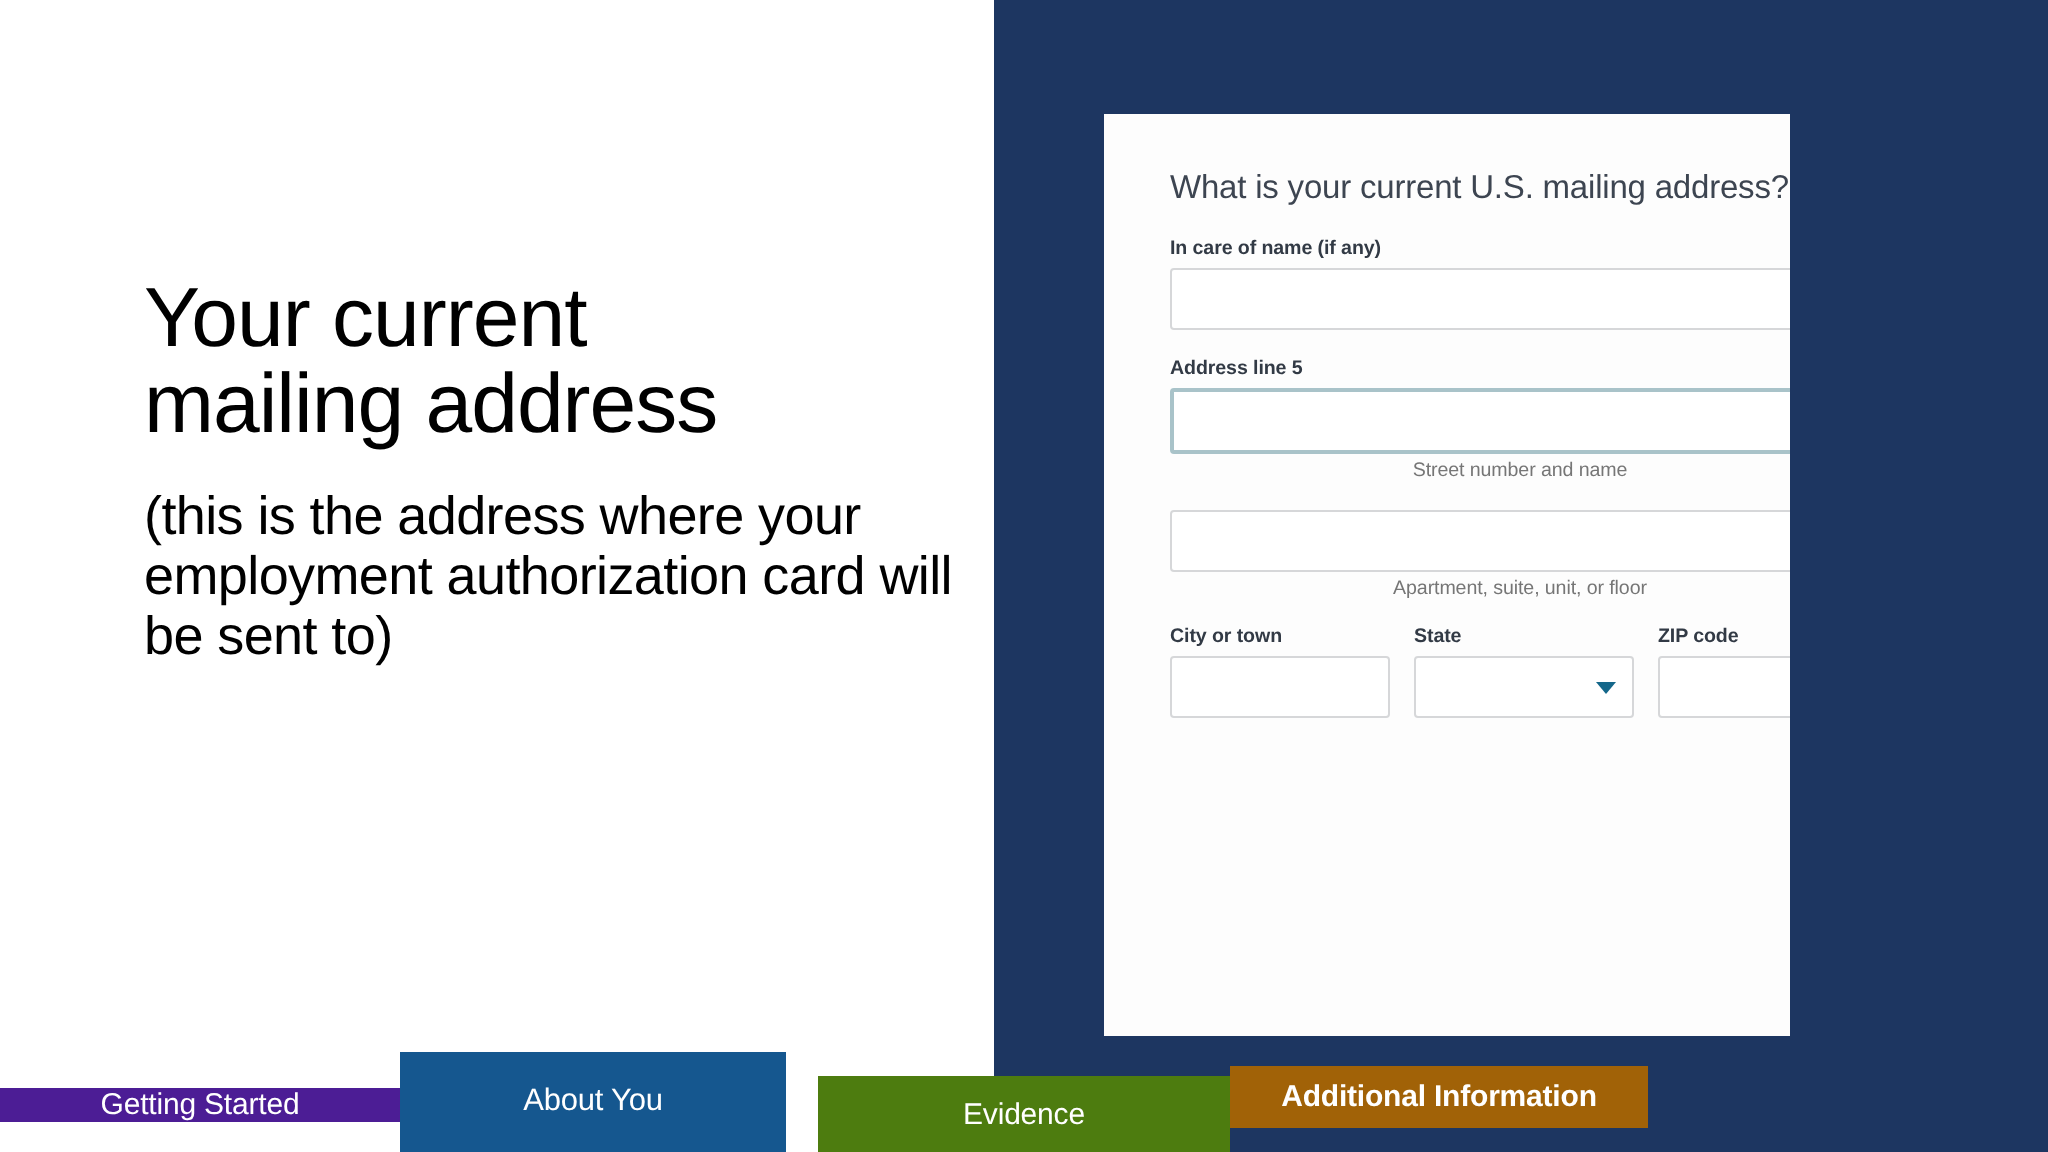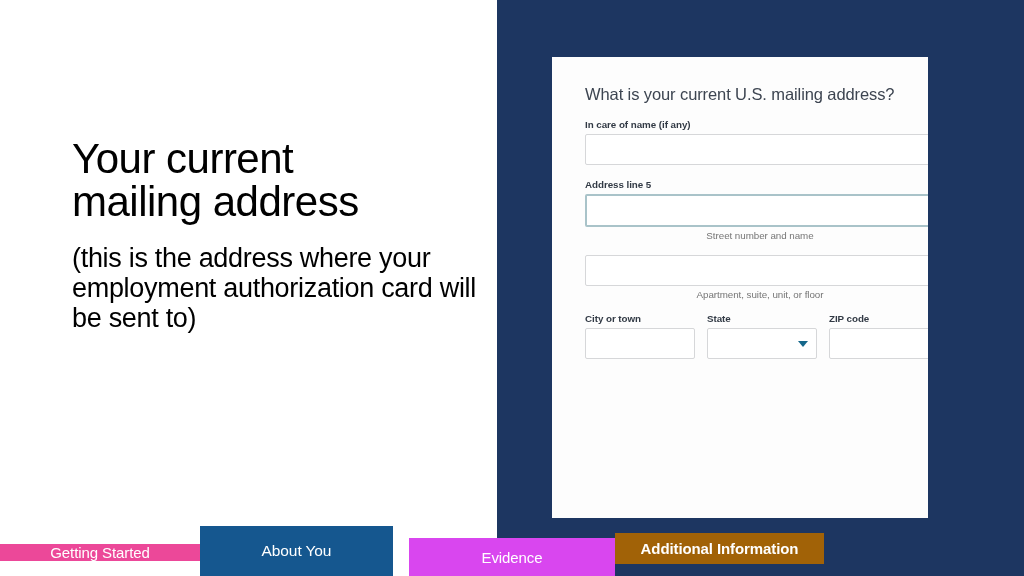--- a/index.html
+++ b/index.html
@@ -59,21 +59,21 @@
     font-weight: 400;
     letter-spacing: -0.3px;
     white-space: pre-line;
   }
 
   
   #form-card {
     position: absolute;
     left: 552px;
     top: 57px;
-    width: 376px;
+    width: 343px;
     height: 461px;
     background: #fdfdfd;
     overflow: hidden;
   }
   #form-inner {
     position: absolute;
     left: 33px;
     top: 28px;
     width: 350px;
   }
@@ -174,30 +174,30 @@
     align-items: center;
     justify-content: center;
     color: #ffffff;
     font-size: 15px;
     letter-spacing: -0.1px;
     pointer-events: auto;
     box-sizing: border-box;
   }
   #seg-getting-started {
     left: 0;    top: 544px; width: 200px; height: 17px;
-    background: #ec4899;
+    background: #4c1d95;
   }
   #seg-about-you {
     left: 200px; top: 526px; width: 193px; height: 50px;
     background: #15578f;
     font-size: 15.5px;
   }
   #seg-evidence {
     left: 409px; top: 538px; width: 206px; height: 38px;
-    background: #d946ef;
+    background: #4d7c0f;
   }
   #seg-additional-information {
     left: 615px; top: 533px; width: 209px; height: 31px;
     background: #a16207;
     font-weight: bold;
   }
   #seg-review-submit {
     left: 824px; top: 545px; width: 200px; height: 31px;
     background: #9cb2d4;
   }

